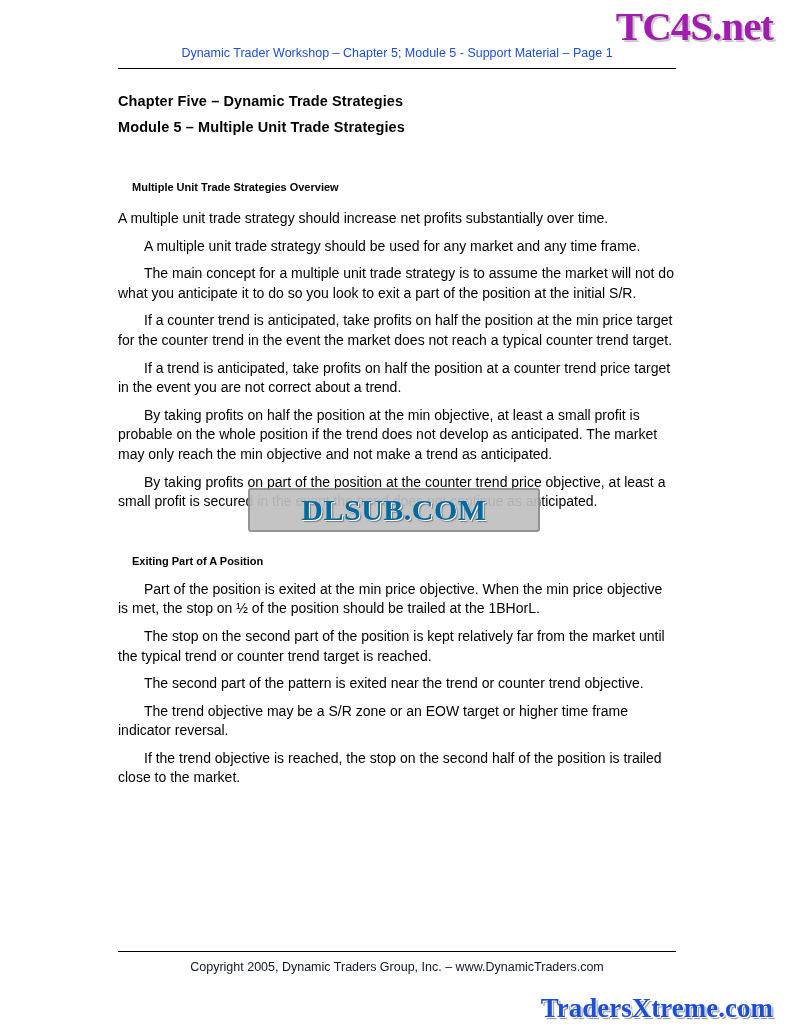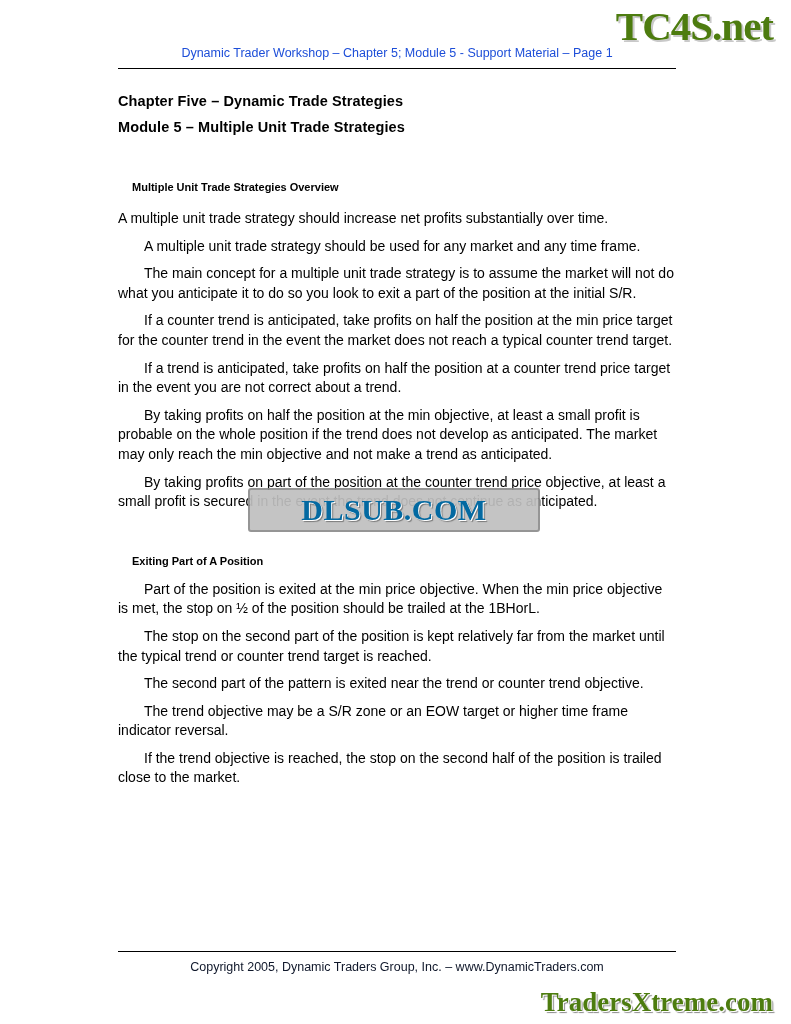--- a/index.html
+++ b/index.html
@@ -25,21 +25,21 @@
 
   
   .wm-top {
     position: absolute;
     top: 2px;
     right: 18px;
     font-family: "Liberation Serif", serif;
     font-weight: bold;
     font-size: 41px;
     letter-spacing: -1px;
-    color: #4d7c0f;
+    color: #a21caf;
     text-shadow: 2px 2px 0 #c9c9c9;
     white-space: nowrap;
   }
 
   
   .header {
     position: absolute;
     top: 46px;
     left: 118px;
     width: 558px;
@@ -142,26 +142,26 @@
     top: 960px;
     left: 118px;
     width: 558px;
     text-align: center;
     font-size: 12.5px;
     color: #0f172a;
   }
 
   .wm-bottom {
     position: absolute;
-    bottom: 6px;
+    bottom: 0;
     right: 18px;
     font-family: "Liberation Serif", serif;
     font-weight: bold;
     font-size: 27px;
-    color: #4d7c0f;
+    color: #1d4ed8;
     text-shadow: 1px 1px 0 #ffffff, 2px 2px 1px #8a8a8a;
     white-space: nowrap;
   }
 </style>
 </head>
 <body>
 
 <div class="page">
 
   <div class="wm-top">TC4S.net</div>

